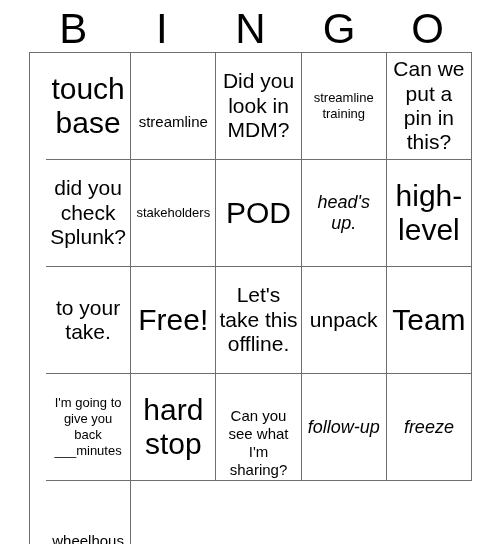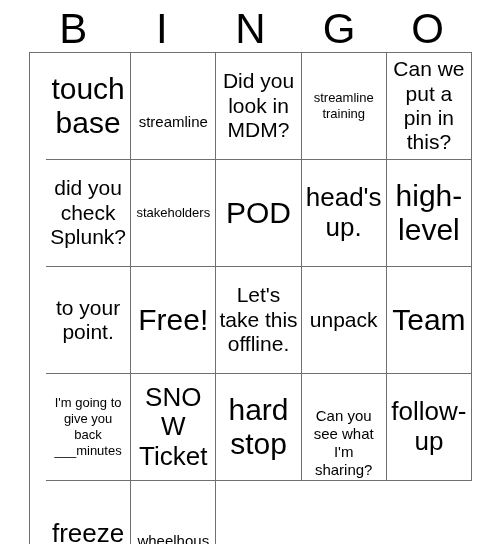--- a/index.html
+++ b/index.html
@@ -70,21 +70,21 @@
   .cell .txt {
     display: block;
     width: 100%;
     line-height: 1.14;
     word-break: break-word;
     hyphens: none;
   }
 
   
   .s-xl  .txt { font-size: 30px; line-height: 1.12; }
-  .s-lg  .txt { font-size: 26px; line-height: 1.14; }
+  .s-lg  .txt { font-size: 18px; line-height: 1.14; font-style: italic; }
   .s-md  .txt { font-size: 21px; line-height: 1.16; }
   .s-sm  .txt { font-size: 15px; line-height: 1.2; margin-top: 32px; }
   .s-xs  .txt { font-size: 13px; line-height: 1.25; }
 </style>
 </head>
 <body>
 
 <div id="card">
 
   <div id="header">
@@ -120,39 +120,36 @@
       <div class="cell s-xl">
         <span class="txt">POD</span>
       </div>
       <div class="cell s-lg">
         <span class="txt">head's up.</span>
       </div>
       <div class="cell s-xl">
         <span class="txt">high-level</span>
       </div>
       <div class="cell s-md">
-        <span class="txt">to your point.</span>
+        <span class="txt">to your take.</span>
       </div>
       <div class="cell s-xl">
         <span class="txt">Free!</span>
       </div>
       <div class="cell s-md">
         <span class="txt">Let's take this offline.</span>
       </div>
       <div class="cell s-md">
         <span class="txt">unpack</span>
       </div>
       <div class="cell s-xl">
         <span class="txt">Team</span>
       </div>
       <div class="cell s-xs">
         <span class="txt">I'm going to give you back ___minutes</span>
-      </div>
-      <div class="cell s-lg">
-        <span class="txt">SNOW Ticket</span>
       </div>
       <div class="cell s-xl">
         <span class="txt">hard stop</span>
       </div>
       <div class="cell s-sm">
         <span class="txt">Can you see what I'm sharing?</span>
       </div>
       <div class="cell s-lg">
         <span class="txt">follow-up</span>
       </div>

